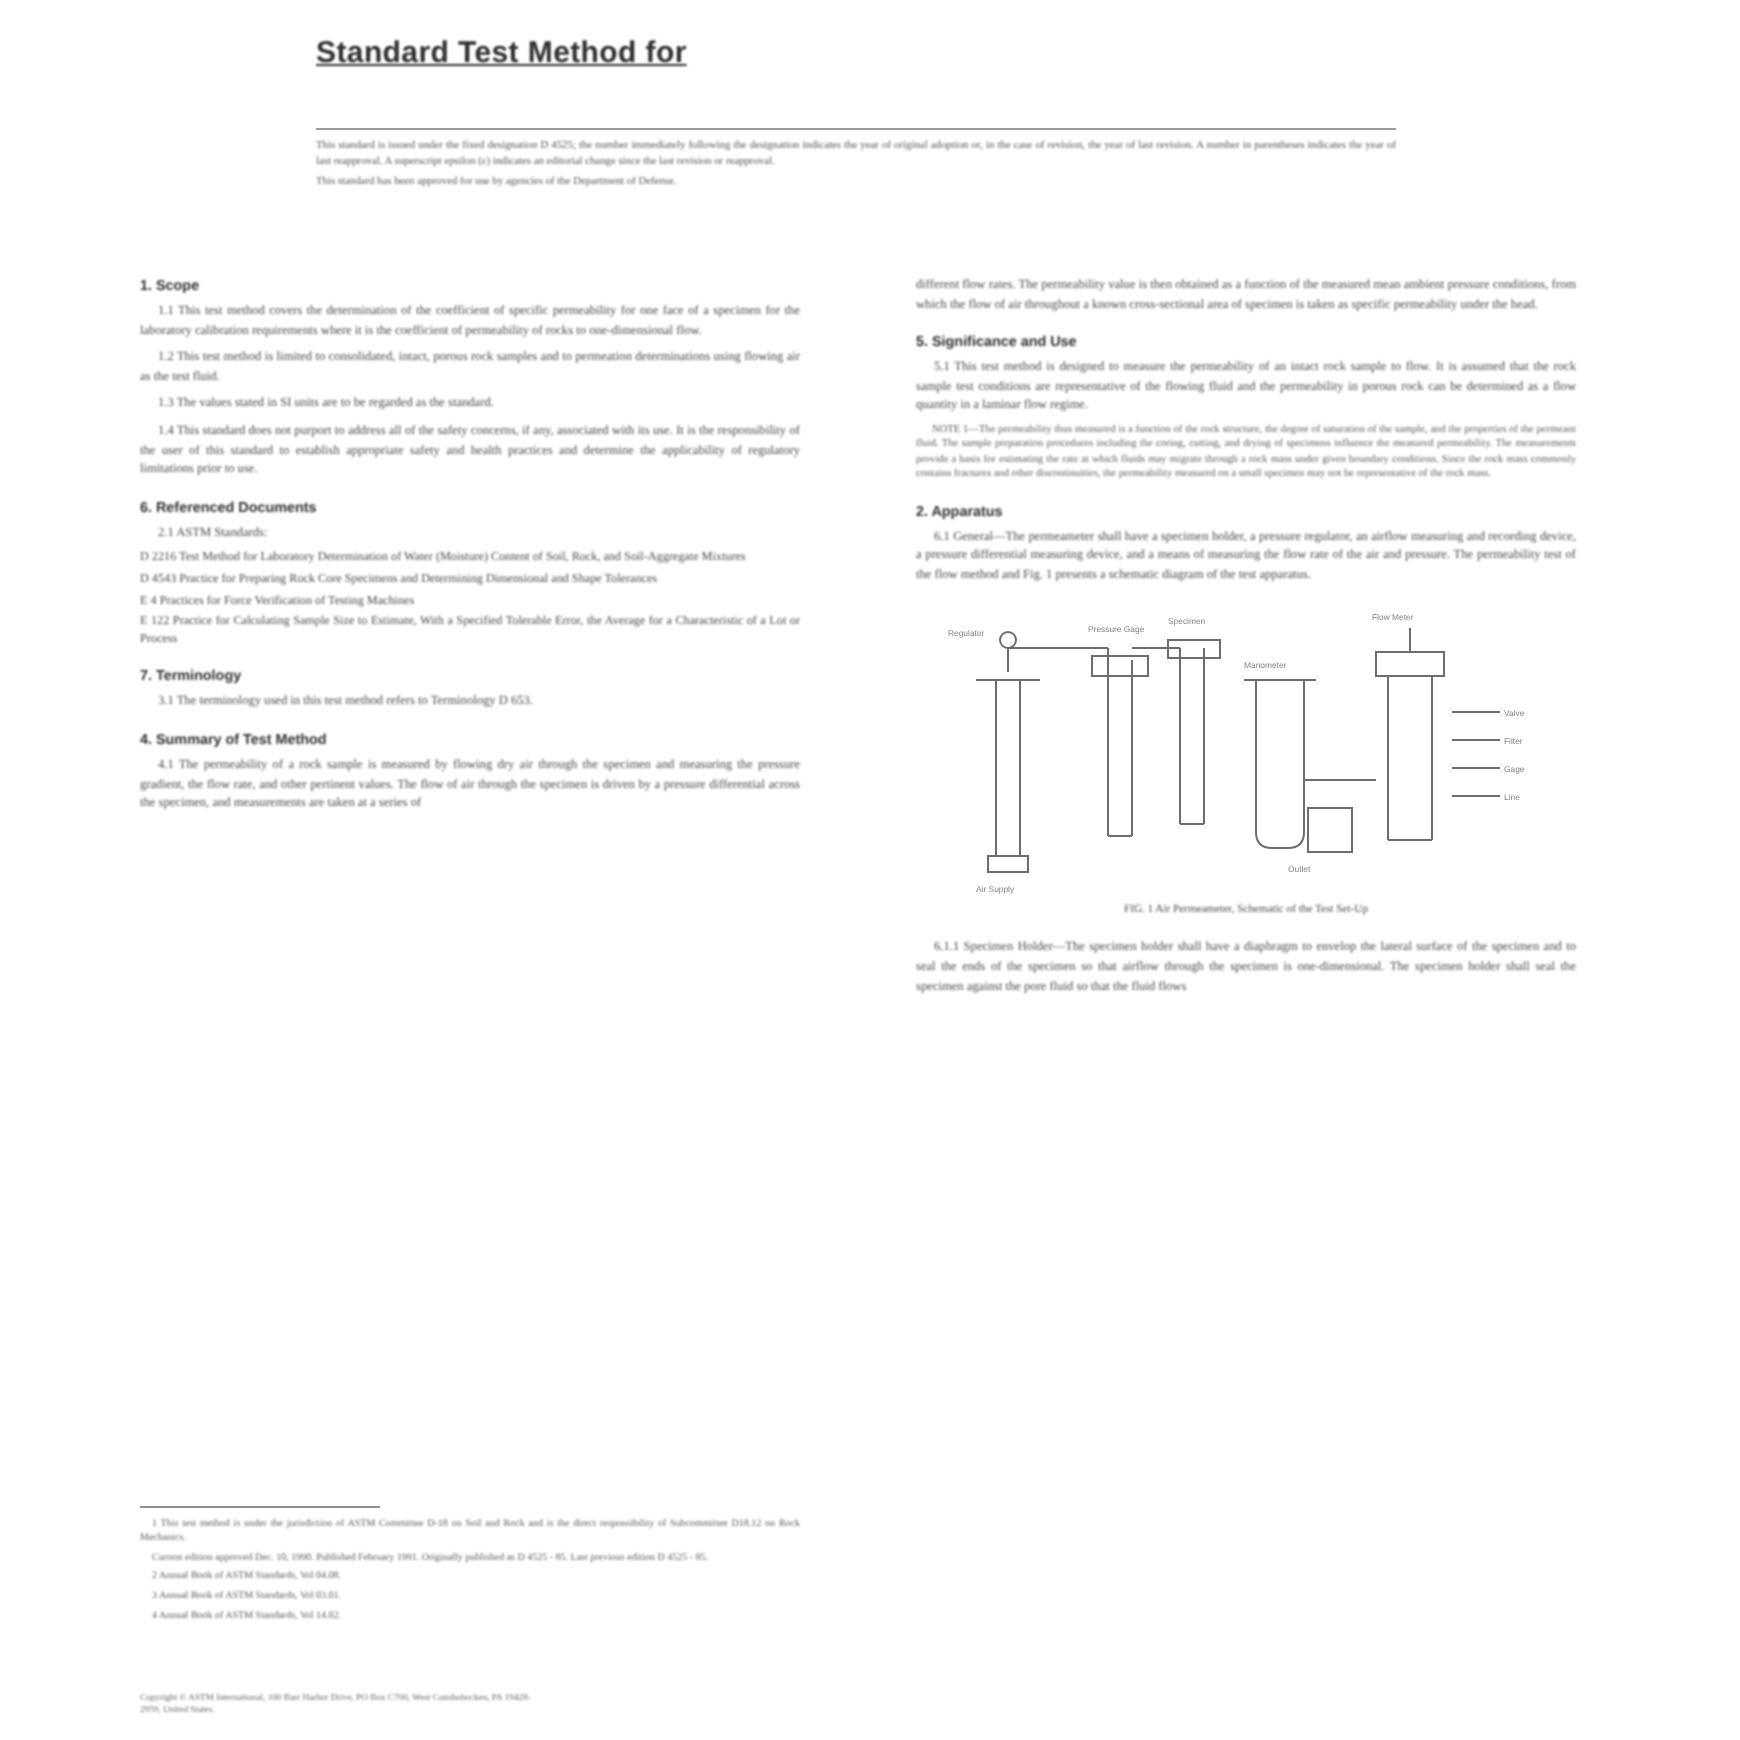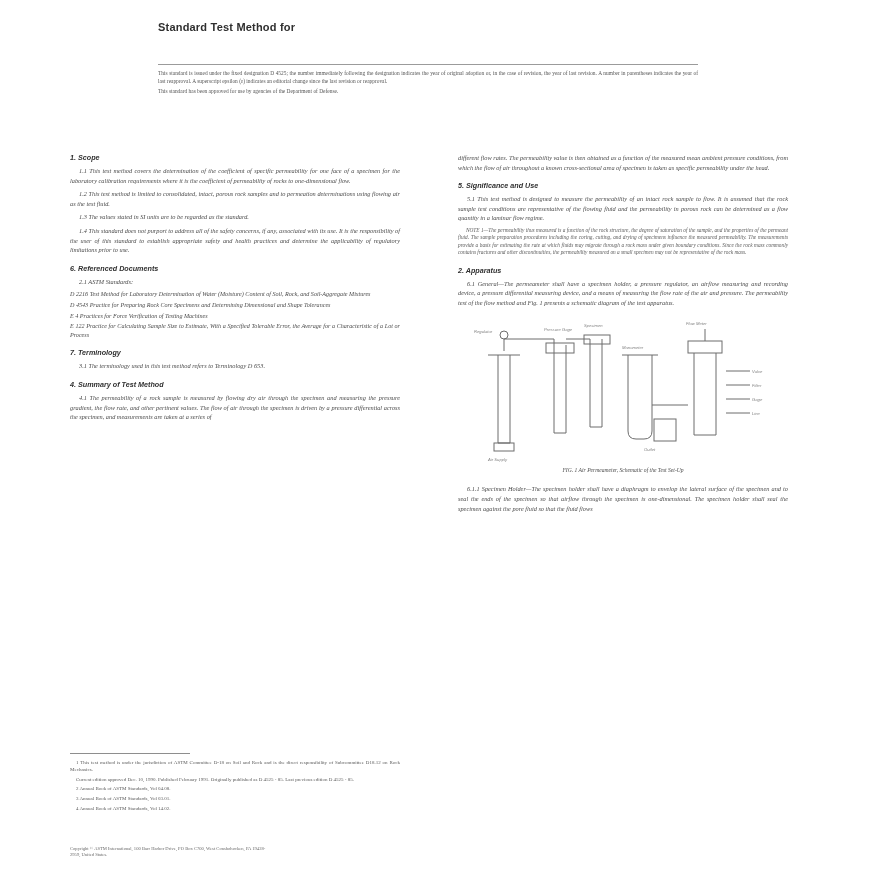--- a/index.html
+++ b/index.html
@@ -28,25 +28,26 @@
   
   .doc-head {
     position: absolute;
     left: 96px;
     top: 12px;
     width: 540px;
   }
   .doc-title {
     font-family: "Liberation Sans", sans-serif;
     font-weight: bold;
-    font-size: 11px;
+    font-size: 15px;
     line-height: 14px;
     color: #2f2f2f;
     letter-spacing: .2px;
     filter: blur(0.45px);
+    text-decoration: underline;
   }
   .doc-title .l2 { display: block; }
   .desig-line {
     position: absolute;
     left: 96px;
     top: 56px;
     width: 540px;
     height: 1px;
     background: #9b9b9b;
   }
@@ -65,23 +66,22 @@
 
   
   .cols {
     position: absolute;
     left: 0;
     top: 130px;
     width: 748px;
   }
   .col {
     position: absolute;
-    top: 15px;
+    top: 0;
     width: 330px;
-    font-style: italic;
   }
   .col-left  { left: 8px; }
   .col-right { left: 396px; }
 
   h2.sec {
     font-family: "Liberation Sans", sans-serif;
     font-size: 7.2px;
     font-weight: bold;
     margin: 9px 0 4px 0;
     color: #303030;

